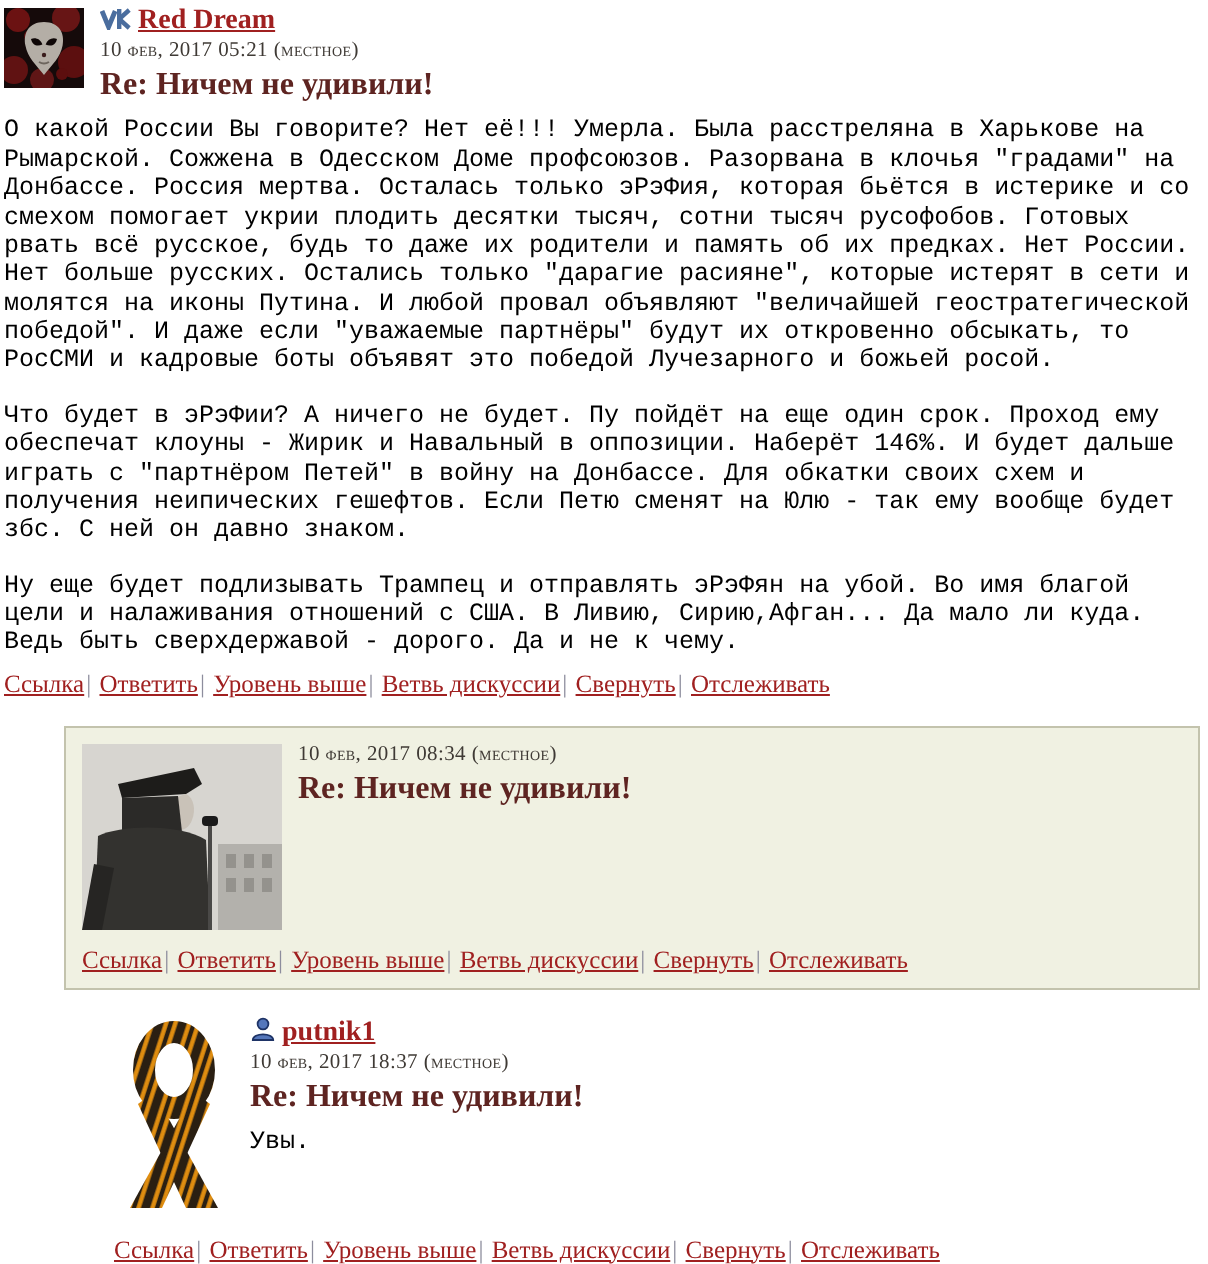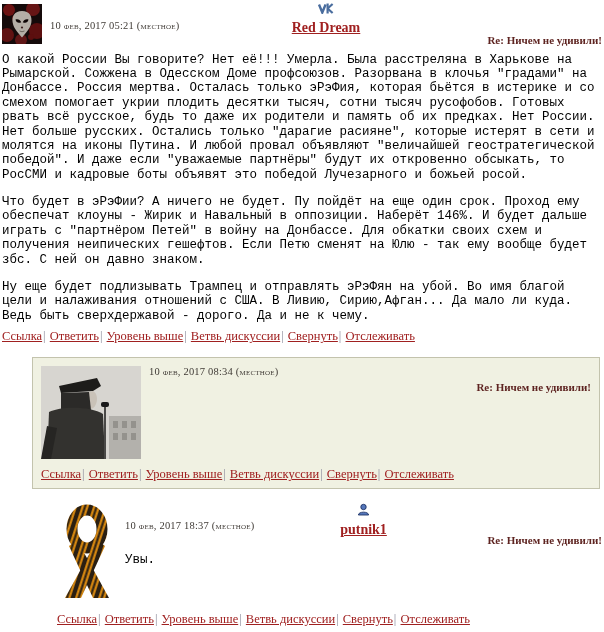--- a/index.html
+++ b/index.html
@@ -8,24 +8,24 @@
     width:604px; background:#ffffff; color:#000;
     font-family:"Liberation Serif","DejaVu Serif",serif;
     font-size:12.5px; line-height:1.15;
   }
   .thread { width:604px; padding:3px 2px 2px 2px; }
 
   .comment { margin-bottom:14px; }
   .userpic { float:left; margin:1px 8px 2px 0; font-size:0; }
   .userpic svg { display:block; }
 
-  .uname-row { display:flex; align-items:center; gap:3px; height:16px;flex-direction:column; }
+  .uname-row { display:flex; align-items:center; gap:3px; height:16px; }
   .uname { color:#a02020; font-weight:bold; font-size:14px; text-decoration:underline; cursor:pointer; }
   .c-date { font-size:10.5px; font-variant:small-caps; color:#3f3a35; margin-top:1px; letter-spacing:.2px; }
-  .c-subject { font-weight:bold; color:#5e2421; font-size:11px; margin-top:2px;text-align:right; }
+  .c-subject { font-weight:bold; color:#5e2421; font-size:16px; margin-top:2px; }
   .c-body { margin-top:6px;font-family:Liberation Mono, monospace; }
   .c-body p { margin:0 0 13px 0; }
   .c-body p:last-child { margin-bottom:0; }
 
   .c-links { clear:both; font-size:12.5px; padding-top:6px; white-space:nowrap; }
   .c-links a { color:#a02020; text-decoration:underline; cursor:pointer; }
   .sep { color:#8d8d9d; padding:0 1px; }
 
   .depth1-box {
     margin-left:30px; margin-right:2px;

